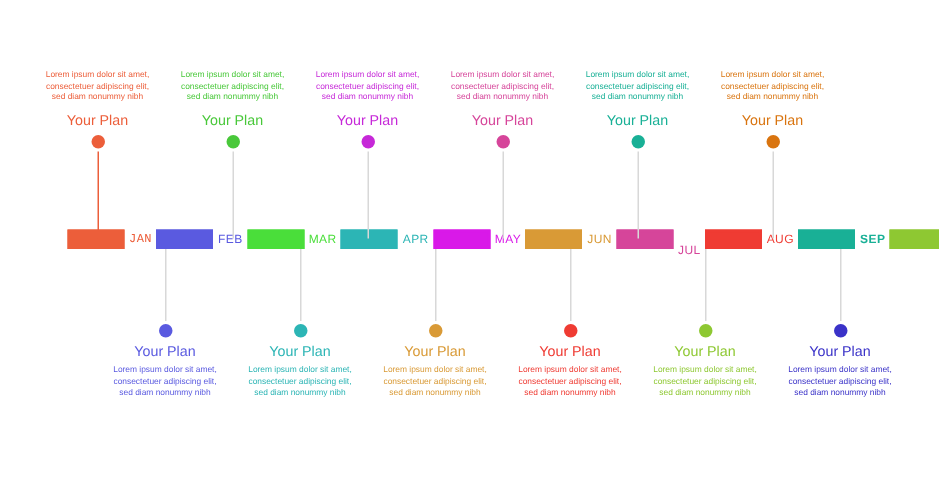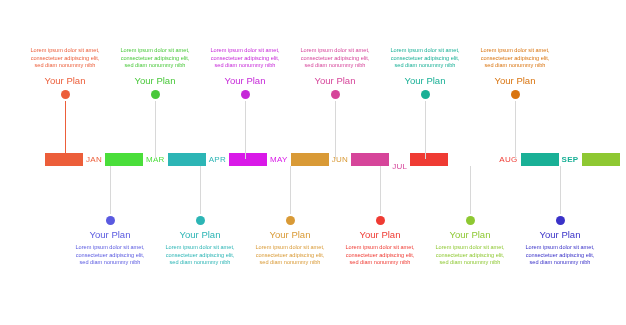--- a/index.html
+++ b/index.html
@@ -90,21 +90,25 @@
   .branch.down .plan-desc { margin-top: 2px; }
 </style>
 </head>
 <body>
 
 <div id="infographic">
 
   <div class="timeline-track">
       <div class="month-cell">
         <div class="month-swatch" style="border-color: rgb(236, 94, 58); background: rgb(236, 94, 58);"></div>
-        <div class="month-label" style="color: rgb(236, 94, 58);">JAN</div>
+        <div class="month-label" style="color: rgb(236, 94, 58); font-family: Liberation Mono, monospace;">JAN</div>
+      </div>
+      <div class="month-cell">
+        <div class="month-swatch" style="border-color: rgb(90, 90, 224); background: rgb(90, 90, 224);"></div>
+        <div class="month-label" style="color: rgb(90, 90, 224);">FEB</div>
       </div>
       <div class="month-cell">
         <div class="month-swatch" style="border-color: rgb(74, 222, 58); background: rgb(74, 222, 58);"></div>
         <div class="month-label" style="color: rgb(74, 222, 58);">MAR</div>
       </div>
       <div class="month-cell">
         <div class="month-swatch" style="border-color: rgb(44, 181, 181); background: rgb(44, 181, 181);"></div>
         <div class="month-label" style="color: rgb(44, 181, 181);">APR</div>
       </div>
       <div class="month-cell">
@@ -114,21 +118,21 @@
       <div class="month-cell">
         <div class="month-swatch" style="border-color: rgb(217, 154, 54); background: rgb(217, 154, 54);"></div>
         <div class="month-label" style="color: rgb(217, 154, 54);">JUN</div>
       </div>
       <div class="month-cell">
         <div class="month-swatch" style="border-color: rgb(214, 69, 154); background: rgb(214, 69, 154);"></div>
         <div class="month-label" style="color: rgb(214, 69, 154); margin-top: 14px;">JUL</div>
       </div>
       <div class="month-cell">
         <div class="month-swatch" style="border-color: rgb(239, 59, 51); background: rgb(239, 59, 51);"></div>
-        <div class="month-label" style="color: rgb(239, 59, 51); margin-left: 48px;">AUG</div>
+        <div class="month-label" style="color: rgb(239, 59, 51);">AUG</div>
       </div>
       <div class="month-cell">
         <div class="month-swatch" style="border-color: rgb(25, 176, 150); background: rgb(25, 176, 150);"></div>
         <div class="month-label" style="color: rgb(25, 176, 150); font-weight: bold;">SEP</div>
       </div>
       <div class="month-cell">
         <div class="month-swatch" style="border-color: rgb(142, 200, 50); background: rgb(142, 200, 50);"></div>
       </div>
     </div>
 

